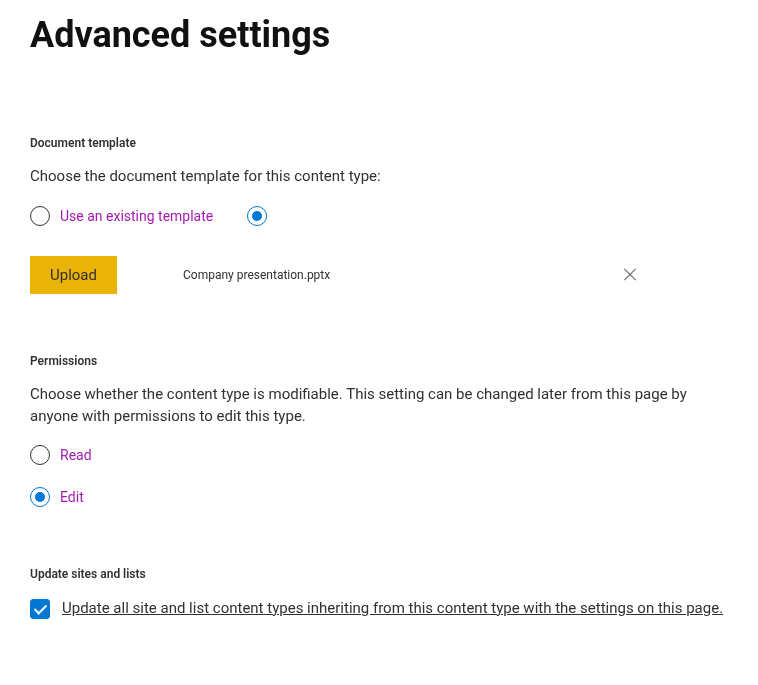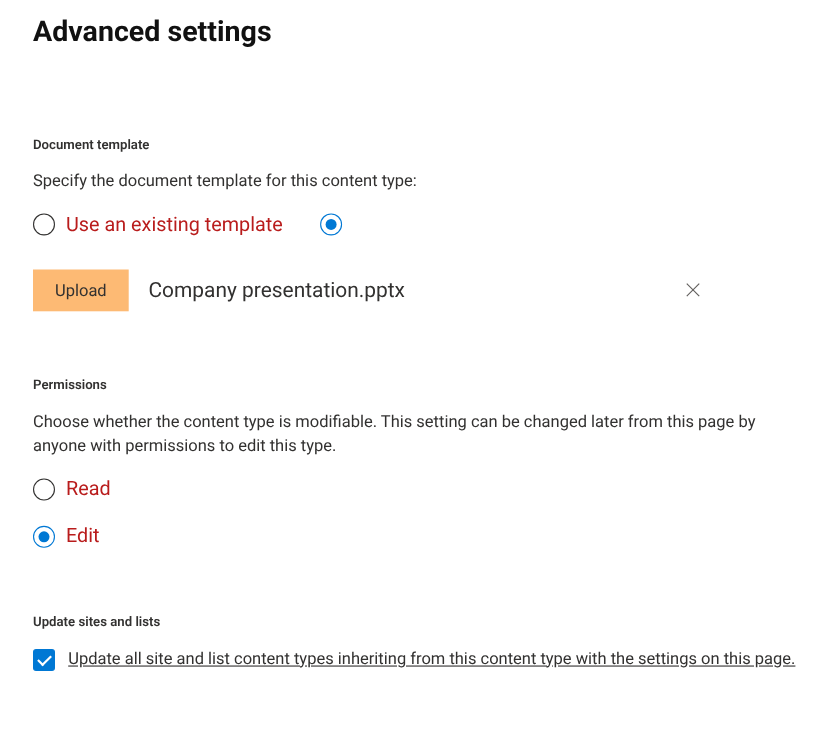--- a/index.html
+++ b/index.html
@@ -11,21 +11,21 @@
       font-family: "Segoe UI", -apple-system, BlinkMacSystemFont, Roboto, sans-serif;
       color: #323130;
       background: #fff;
       width: 758px;
       padding: 0;
     }
     .page {
       padding: 14px 30px 20px 30px;
     }
     h1.page-title {
-      font-size: 26px;
+      font-size: 36px;
       font-weight: 700;
       color: #111;
       margin-bottom: 80px;
     }
     .section {
       margin-bottom: 60px;
     }
     .section-heading {
       font-size: 12px;
       font-weight: 600;
@@ -68,41 +68,42 @@
       content: "";
       position: absolute;
       top: 4px;
       left: 4px;
       width: 10px;
       height: 10px;
       border-radius: 50%;
       background: #0078d4;
     }
     .radio-label {
-      font-size: 18px;
-      color: #b91c1c;
+      font-size: 14px;
+      color: #a21caf;
     }
     .upload-row {
       display: flex;
       align-items: center;
     }
     .upload-button {
-      background: #fdba74;
+      background: #eab308;
       border: none;
       padding: 10px 20px;
       font-size: 15px;
       font-family: inherit;
       color: #323130;
       cursor: pointer;
       margin-right: 18px;
     }
     .upload-filename {
-      font-size: 19px;
+      font-size: 12px;
       color: #323130;
       flex: 1;
+      margin-left: 48px;
     }
     .clear-icon {
       width: 16px;
       height: 16px;
       margin-left: 20px;
       margin-right: 90px;
       cursor: pointer;
       position: relative;
     }
     .clear-icon::before,
@@ -155,21 +156,21 @@
     }
   </style>
 </head>
 <body>
 
 <div class="page">
   <h1 class="page-title">Advanced settings</h1>
 
   <div class="section">
     <div class="section-heading">Document template</div>
-    <div class="section-desc">Specify the document template for this content type:</div>
+    <div class="section-desc">Choose the document template for this content type:</div>
 
     <div class="radio-row">
       <div class="radio-option">
         <span class="radio-circle"></span>
         <span class="radio-label">Use an existing template</span>
       </div>
       <div class="radio-option">
         <span class="radio-circle selected"></span>
       </div>
     </div>

